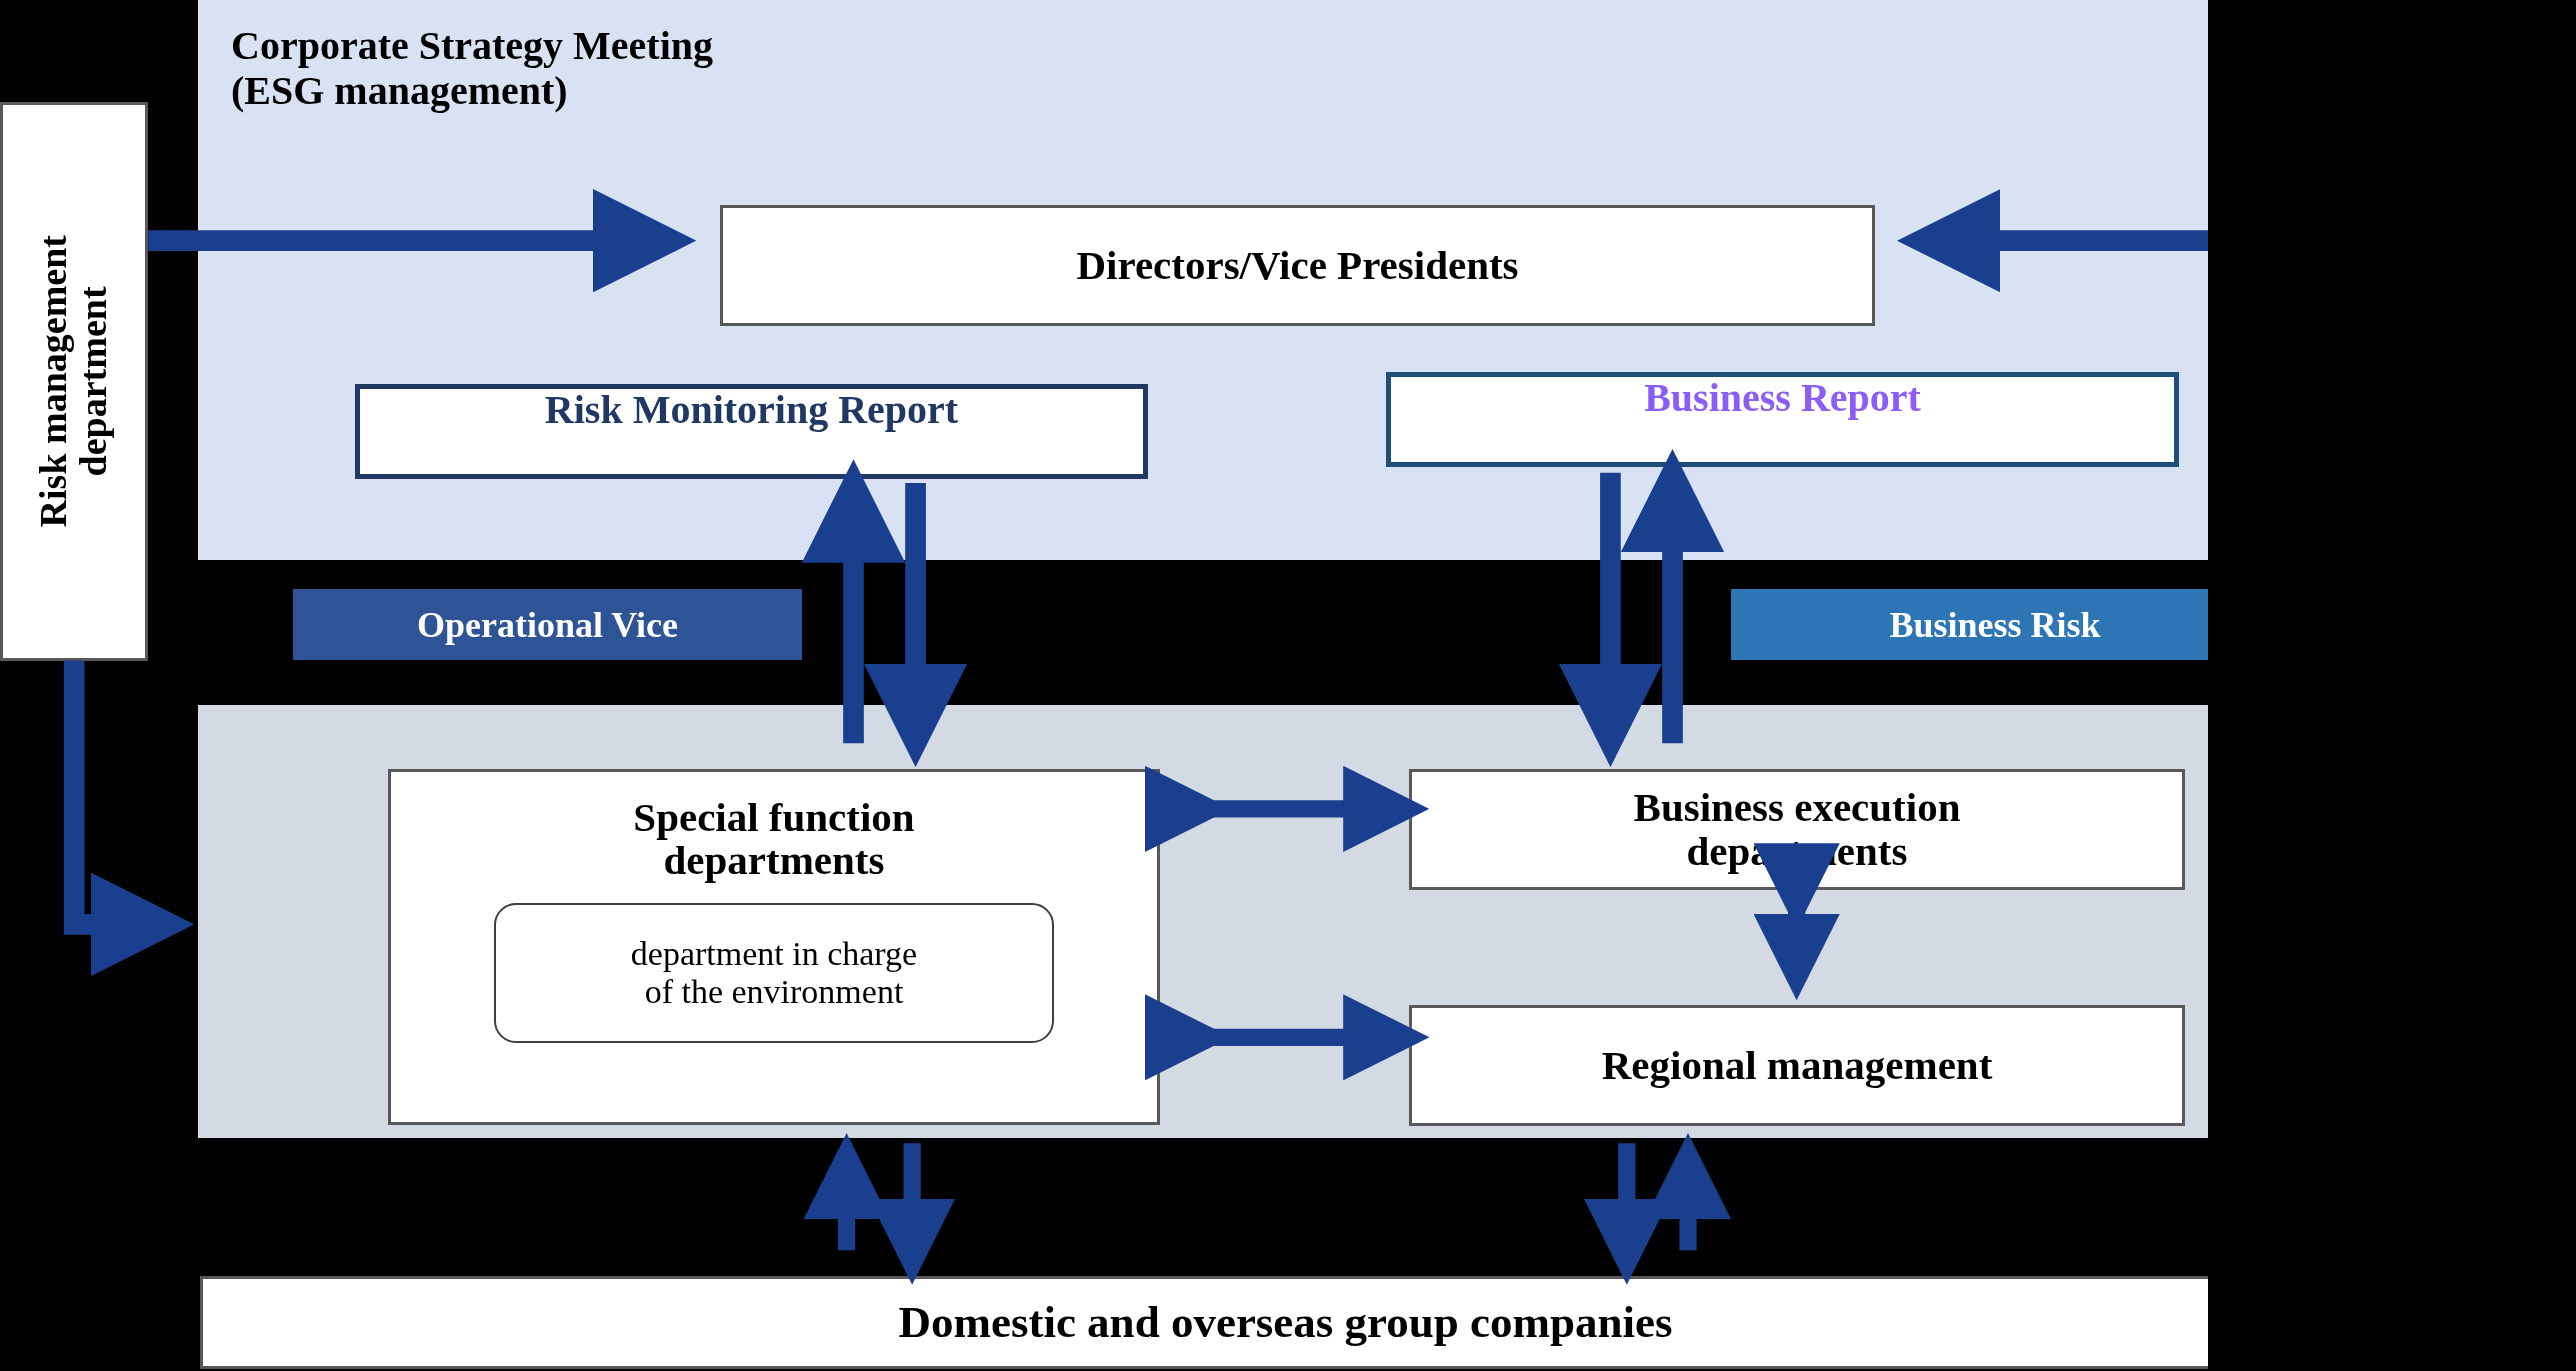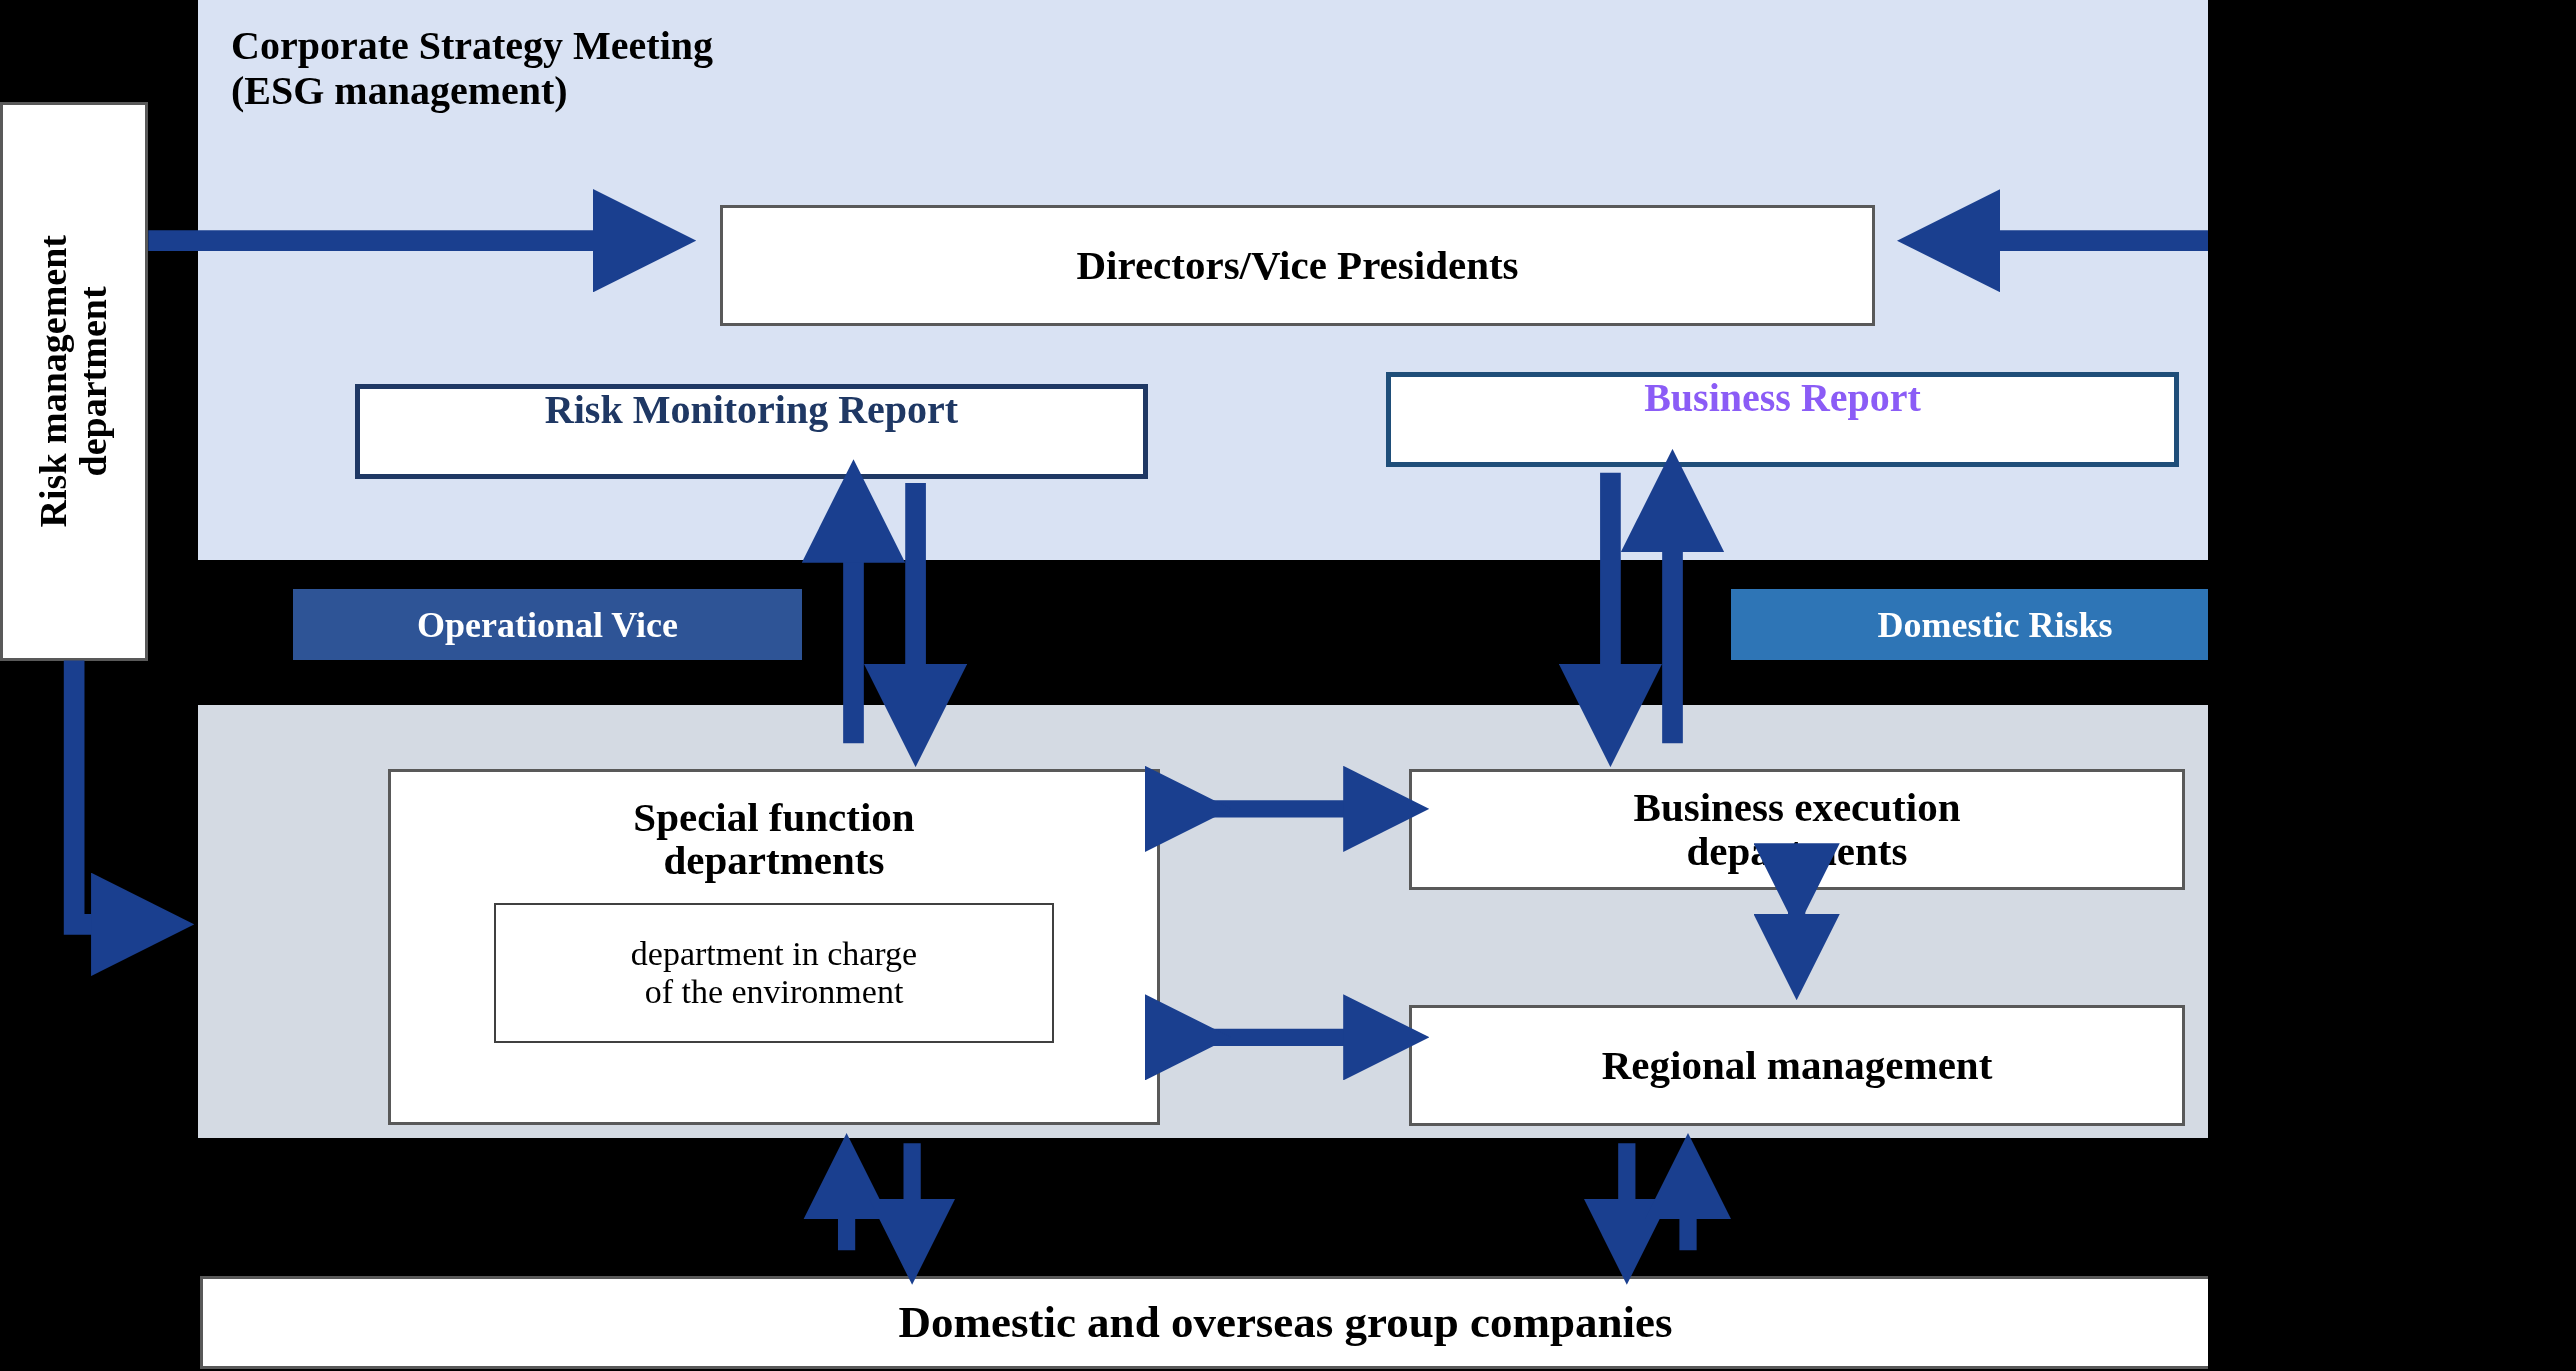--- a/index.html
+++ b/index.html
@@ -101,29 +101,29 @@
 
   <div class="abs report report-biz" style="left:1386px;top:372px;width:793px;height:95px;font-size:40px;">
     <span>Business Report</span>
   </div>
 
   <div class="abs badge badge-op" style="left:293px;top:589px;width:509px;height:71px;font-size:36px;">
     <span>Operational Vice</span>
   </div>
 
   <div class="abs badge badge-biz" style="left:1731px;top:589px;width:528px;height:71px;font-size:36px;">
-    <span>Domestic Risks</span>
+    <span>Business Risk</span>
   </div>
 
   <div class="abs panel-mid" style="left:198px;top:705px;width:2173px;height:433px;"></div>
 
   <div class="abs box" style="left:388px;top:743px;width:772px;height:356px;flex-direction:column;justify-content:flex-start;padding-top:24px;font-size:41px;">
     <div style="white-space:pre-line;">Special function
 departments</div>
-    <div class="box-thin" style="margin-top:21px;width:556px;height:136px;font-size:34px;white-space:pre-line;">
+    <div class="box-thin" style="margin-top:21px;width:556px;height:136px;font-size:34px;white-space:pre-line;border-radius:22px;">
       <span>department in charge
 of the environment</span>
     </div>
   </div>
 
   <div class="abs box" style="left:1409px;top:743px;width:776px;height:121px;font-size:41px;white-space:pre-line;">
     <span>Business execution
 departments</span>
   </div>
 

